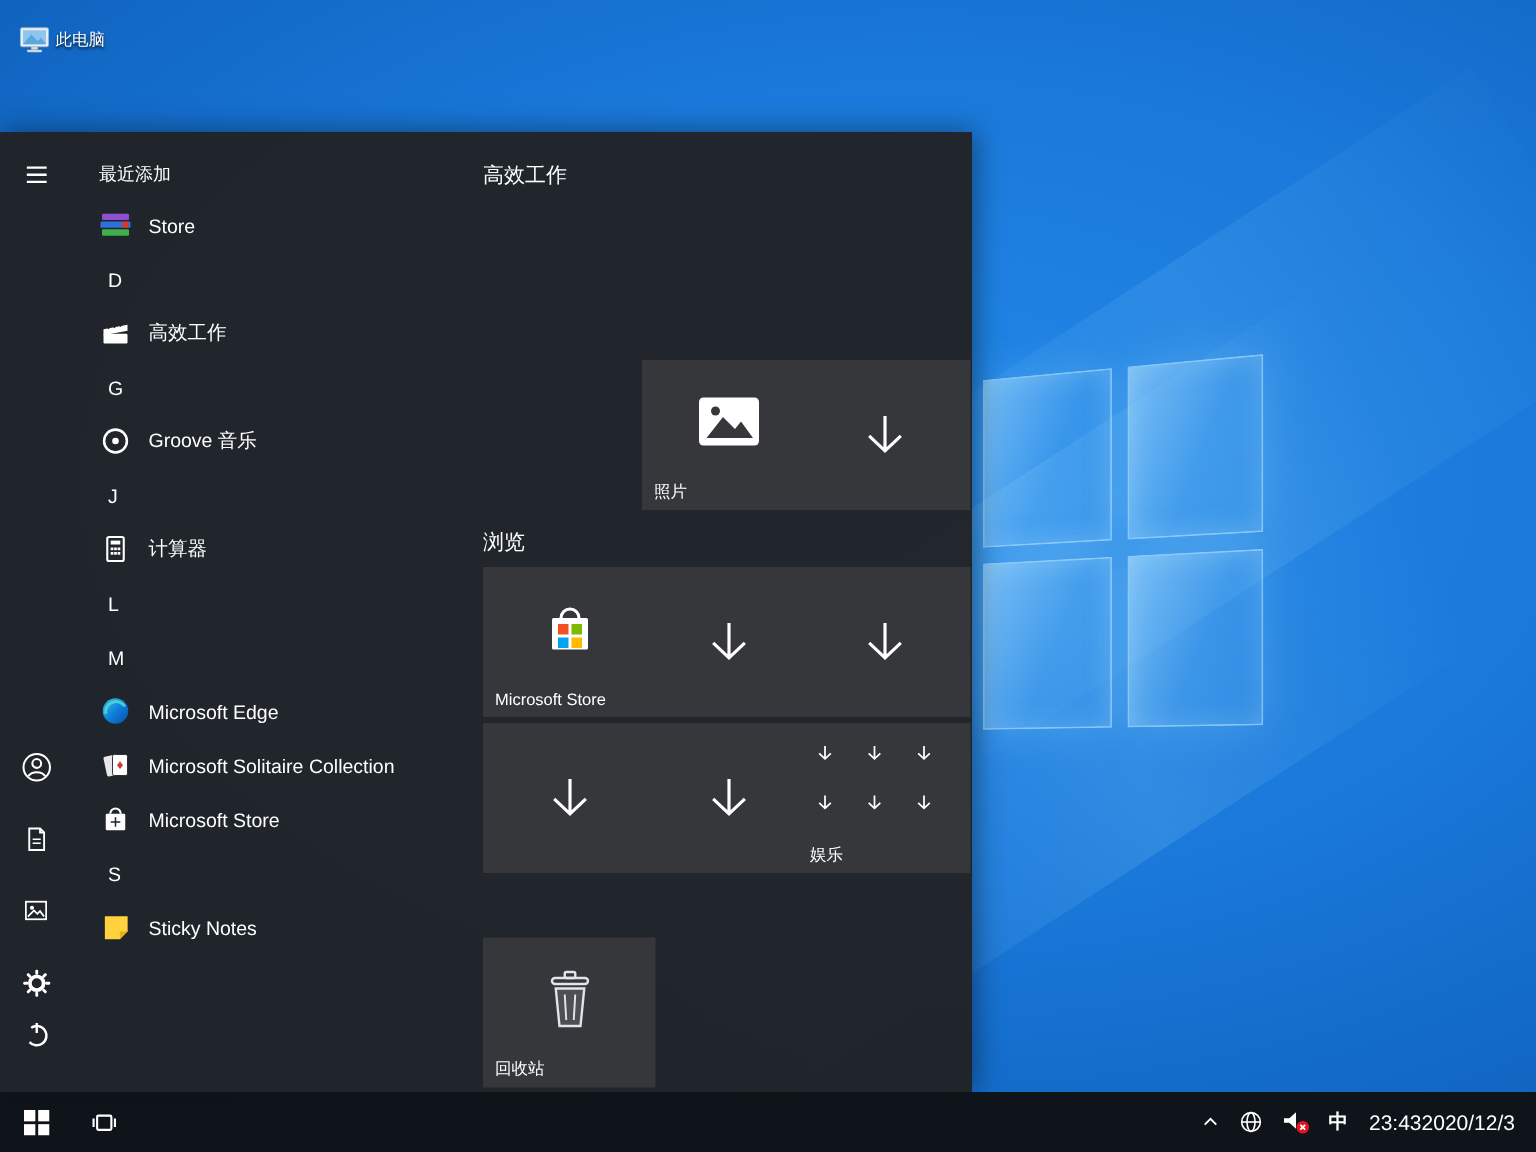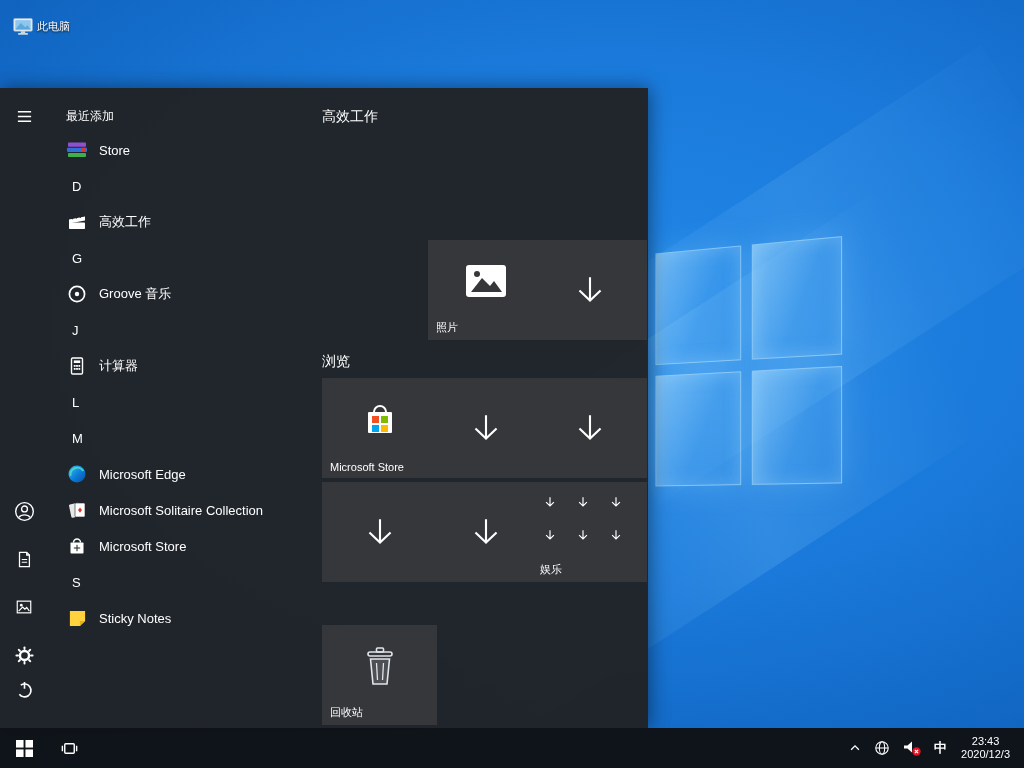--- a/index.html
+++ b/index.html
@@ -49,21 +49,21 @@
 
   
   .taskbar{position:absolute;left:0;bottom:0;width:1024px;height:40px;
     background:rgba(16,18,21,.97);display:flex;align-items:stretch;color:#fff}
   .tb-btn{width:48px;display:flex;align-items:center;justify-content:center;cursor:pointer}
   .tb-btn.taskview{width:42px}
   .tb-spacer{flex:1}
   .tray{display:flex;align-items:center;padding-right:6px}
   .tray-btn{height:40px;display:flex;align-items:center;justify-content:center;padding:0 6px;cursor:pointer}
   .ime{font-size:13px;font-weight:700}
-  .clock{display:flex;flex-direction:column;align-items:center;justify-content:center;font-size:11px;line-height:13px;padding:0 8px;cursor:pointer}
+  .clock{display:flex;flex-direction:row;align-items:center;justify-content:center;font-size:14px;line-height:13px;padding:0 8px;cursor:pointer}
 </style>
 </head>
 <body>
 
 <div class="stage">
 
   <div class="desktop-bg">
     <div class="beam beam-1"></div>
     <div class="beam beam-2"></div>
     <div class="winlogo">

